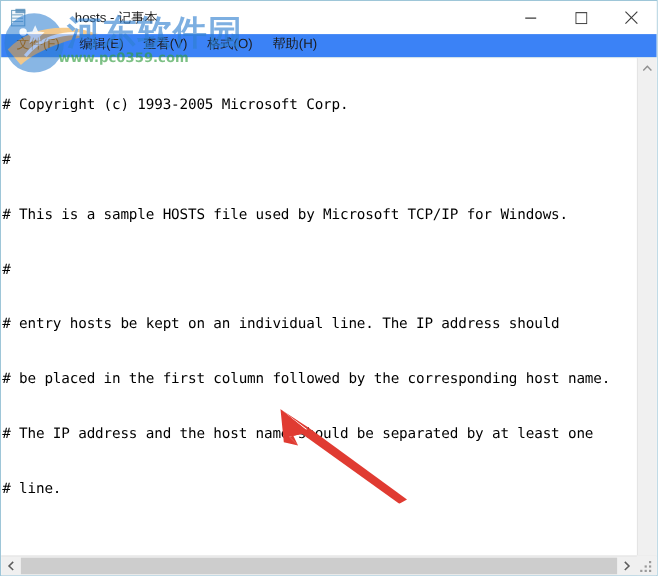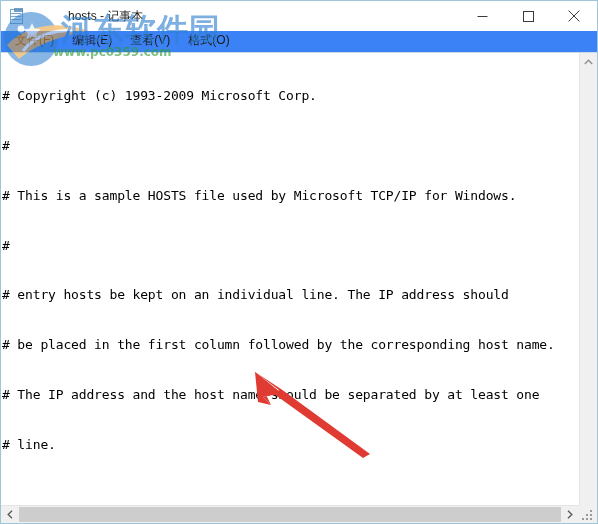--- a/index.html
+++ b/index.html
@@ -278,27 +278,28 @@
         </svg>
       </div>
     </div>
   </div>
 
   <div id="menubar">
     <div class="menu-item">文件(F)</div>
     <div class="menu-item">编辑(E)</div>
     <div class="menu-item">查看(V)</div>
     <div class="menu-item">格式(O)</div>
+    <div class="menu-item">帮助(H)</div>
   </div>
 
   <div id="editor-frame">
 
     <div id="text-area">
       <div id="text-lines">
-        <div class="tline"># Copyright (c) 1993-2009 Microsoft Corp.</div>
+        <div class="tline"># Copyright (c) 1993-2005 Microsoft Corp.</div>
         <div class="tline">#</div>
         <div class="tline"># This is a sample HOSTS file used by Microsoft TCP/IP for Windows.</div>
         <div class="tline">#</div>
         <div class="tline"># entry hosts be kept on an individual line. The IP address should</div>
         <div class="tline"># be placed in the first column followed by the corresponding host name.</div>
         <div class="tline"># The IP address and the host name should be separated by at least one</div>
         <div class="tline"># line.</div>
         
         
         

